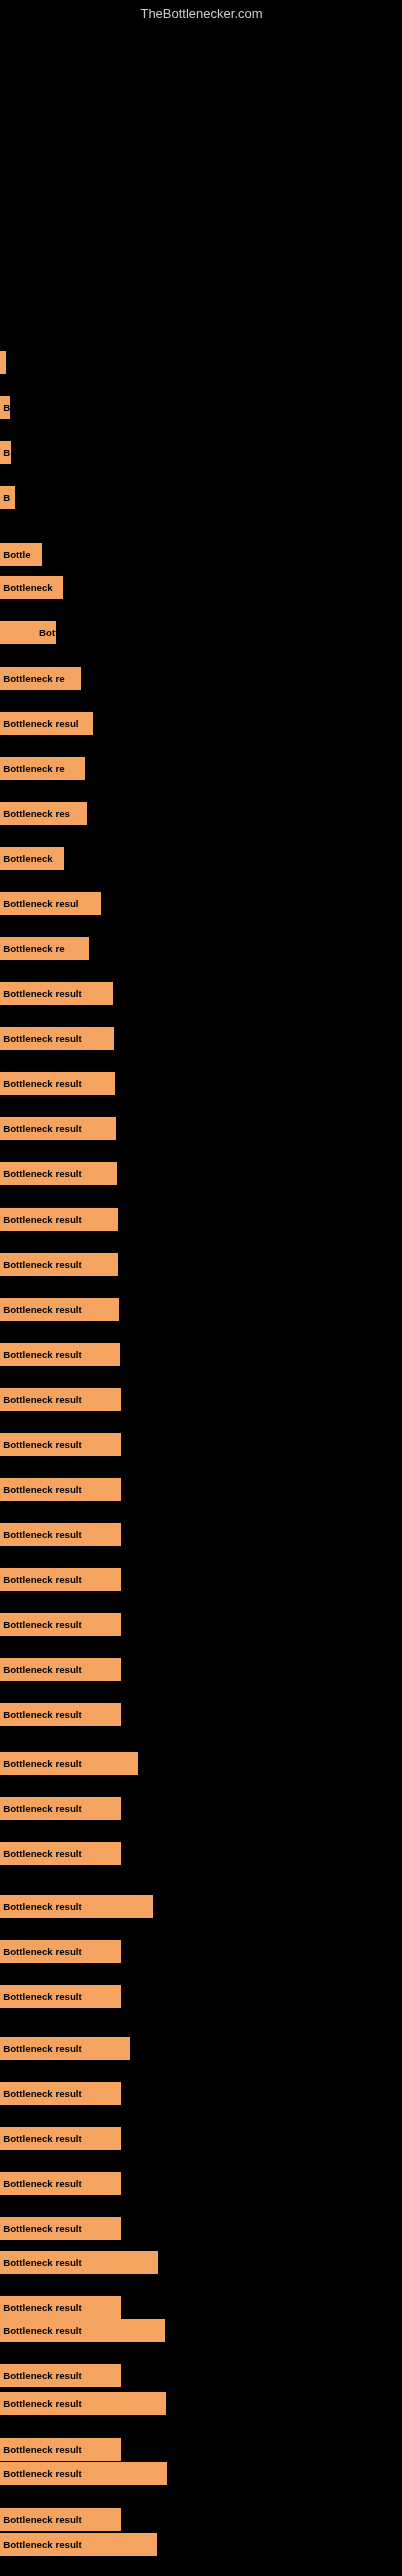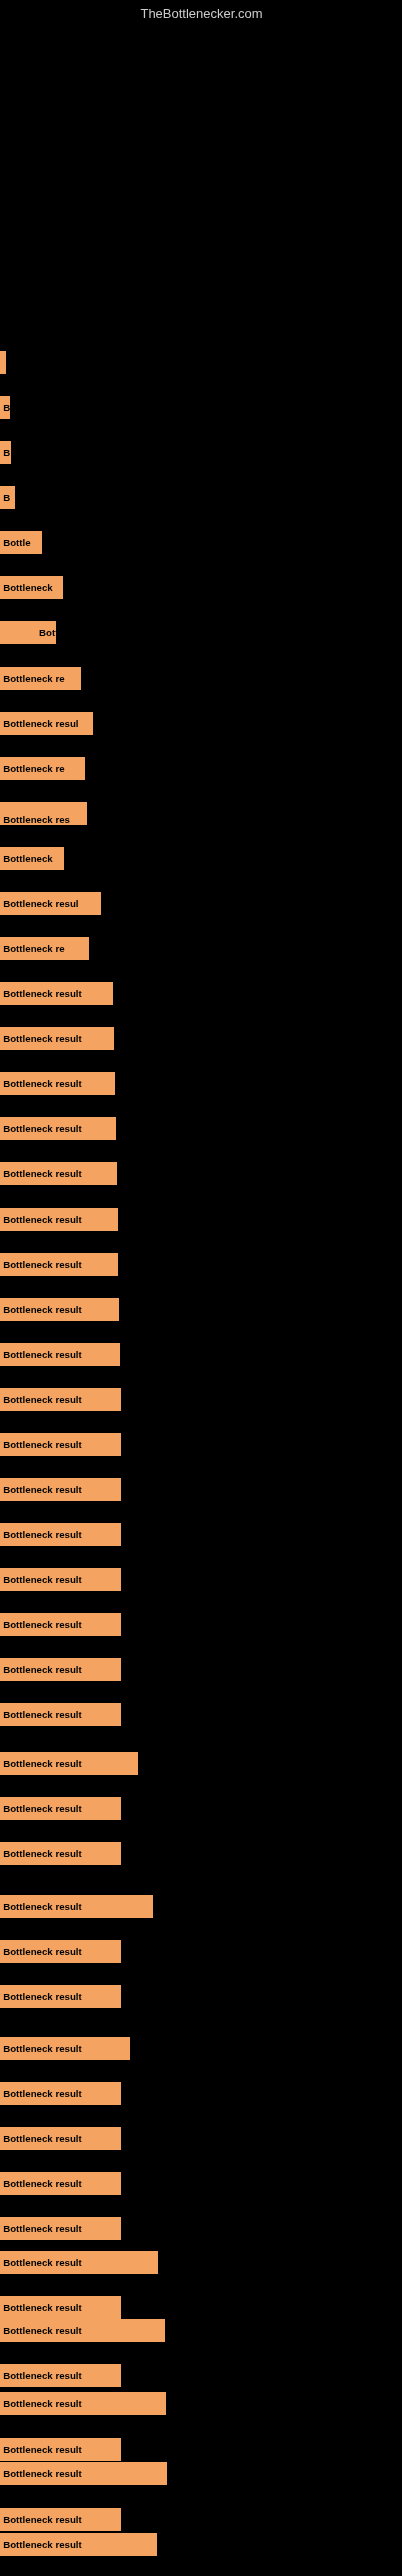--- a/index.html
+++ b/index.html
@@ -63,21 +63,21 @@
     <div class="bar-container" style="top: 441px;">
       <div class="bar" style="width: 11.3px;">
         <span class="bar-label">B</span>
       </div>
     </div>
     <div class="bar-container" style="top: 486px;">
       <div class="bar" style="width: 14.5px;">
         <span class="bar-label">B</span>
       </div>
     </div>
-    <div class="bar-container" style="top: 531px;">
+    <div class="bar-container" style="top: 543px;">
       <div class="bar" style="width: 42px;">
         <span class="bar-label">Bottle</span>
       </div>
     </div>
     <div class="bar-container" style="top: 576px;">
       <div class="bar" style="width: 63px;">
         <span class="bar-label">Bottleneck</span>
       </div>
     </div>
     <div class="bar-container" style="top: 621px;">
@@ -94,21 +94,21 @@
       <div class="bar" style="width: 93px;">
         <span class="bar-label">Bottleneck resul</span>
       </div>
     </div>
     <div class="bar-container" style="top: 757px;">
       <div class="bar" style="width: 85px;">
         <span class="bar-label">Bottleneck re</span>
       </div>
     </div>
     <div class="bar-container" style="top: 802px;">
-      <div class="bar" style="width: 87px; align-items: flex-end;">
+      <div class="bar" style="width: 87px;">
         <span class="bar-label">Bottleneck res</span>
       </div>
     </div>
     <div class="bar-container" style="top: 847px;">
       <div class="bar" style="width: 64px;">
         <span class="bar-label">Bottleneck</span>
       </div>
     </div>
     <div class="bar-container" style="top: 892px;">
       <div class="bar" style="width: 101px;">

